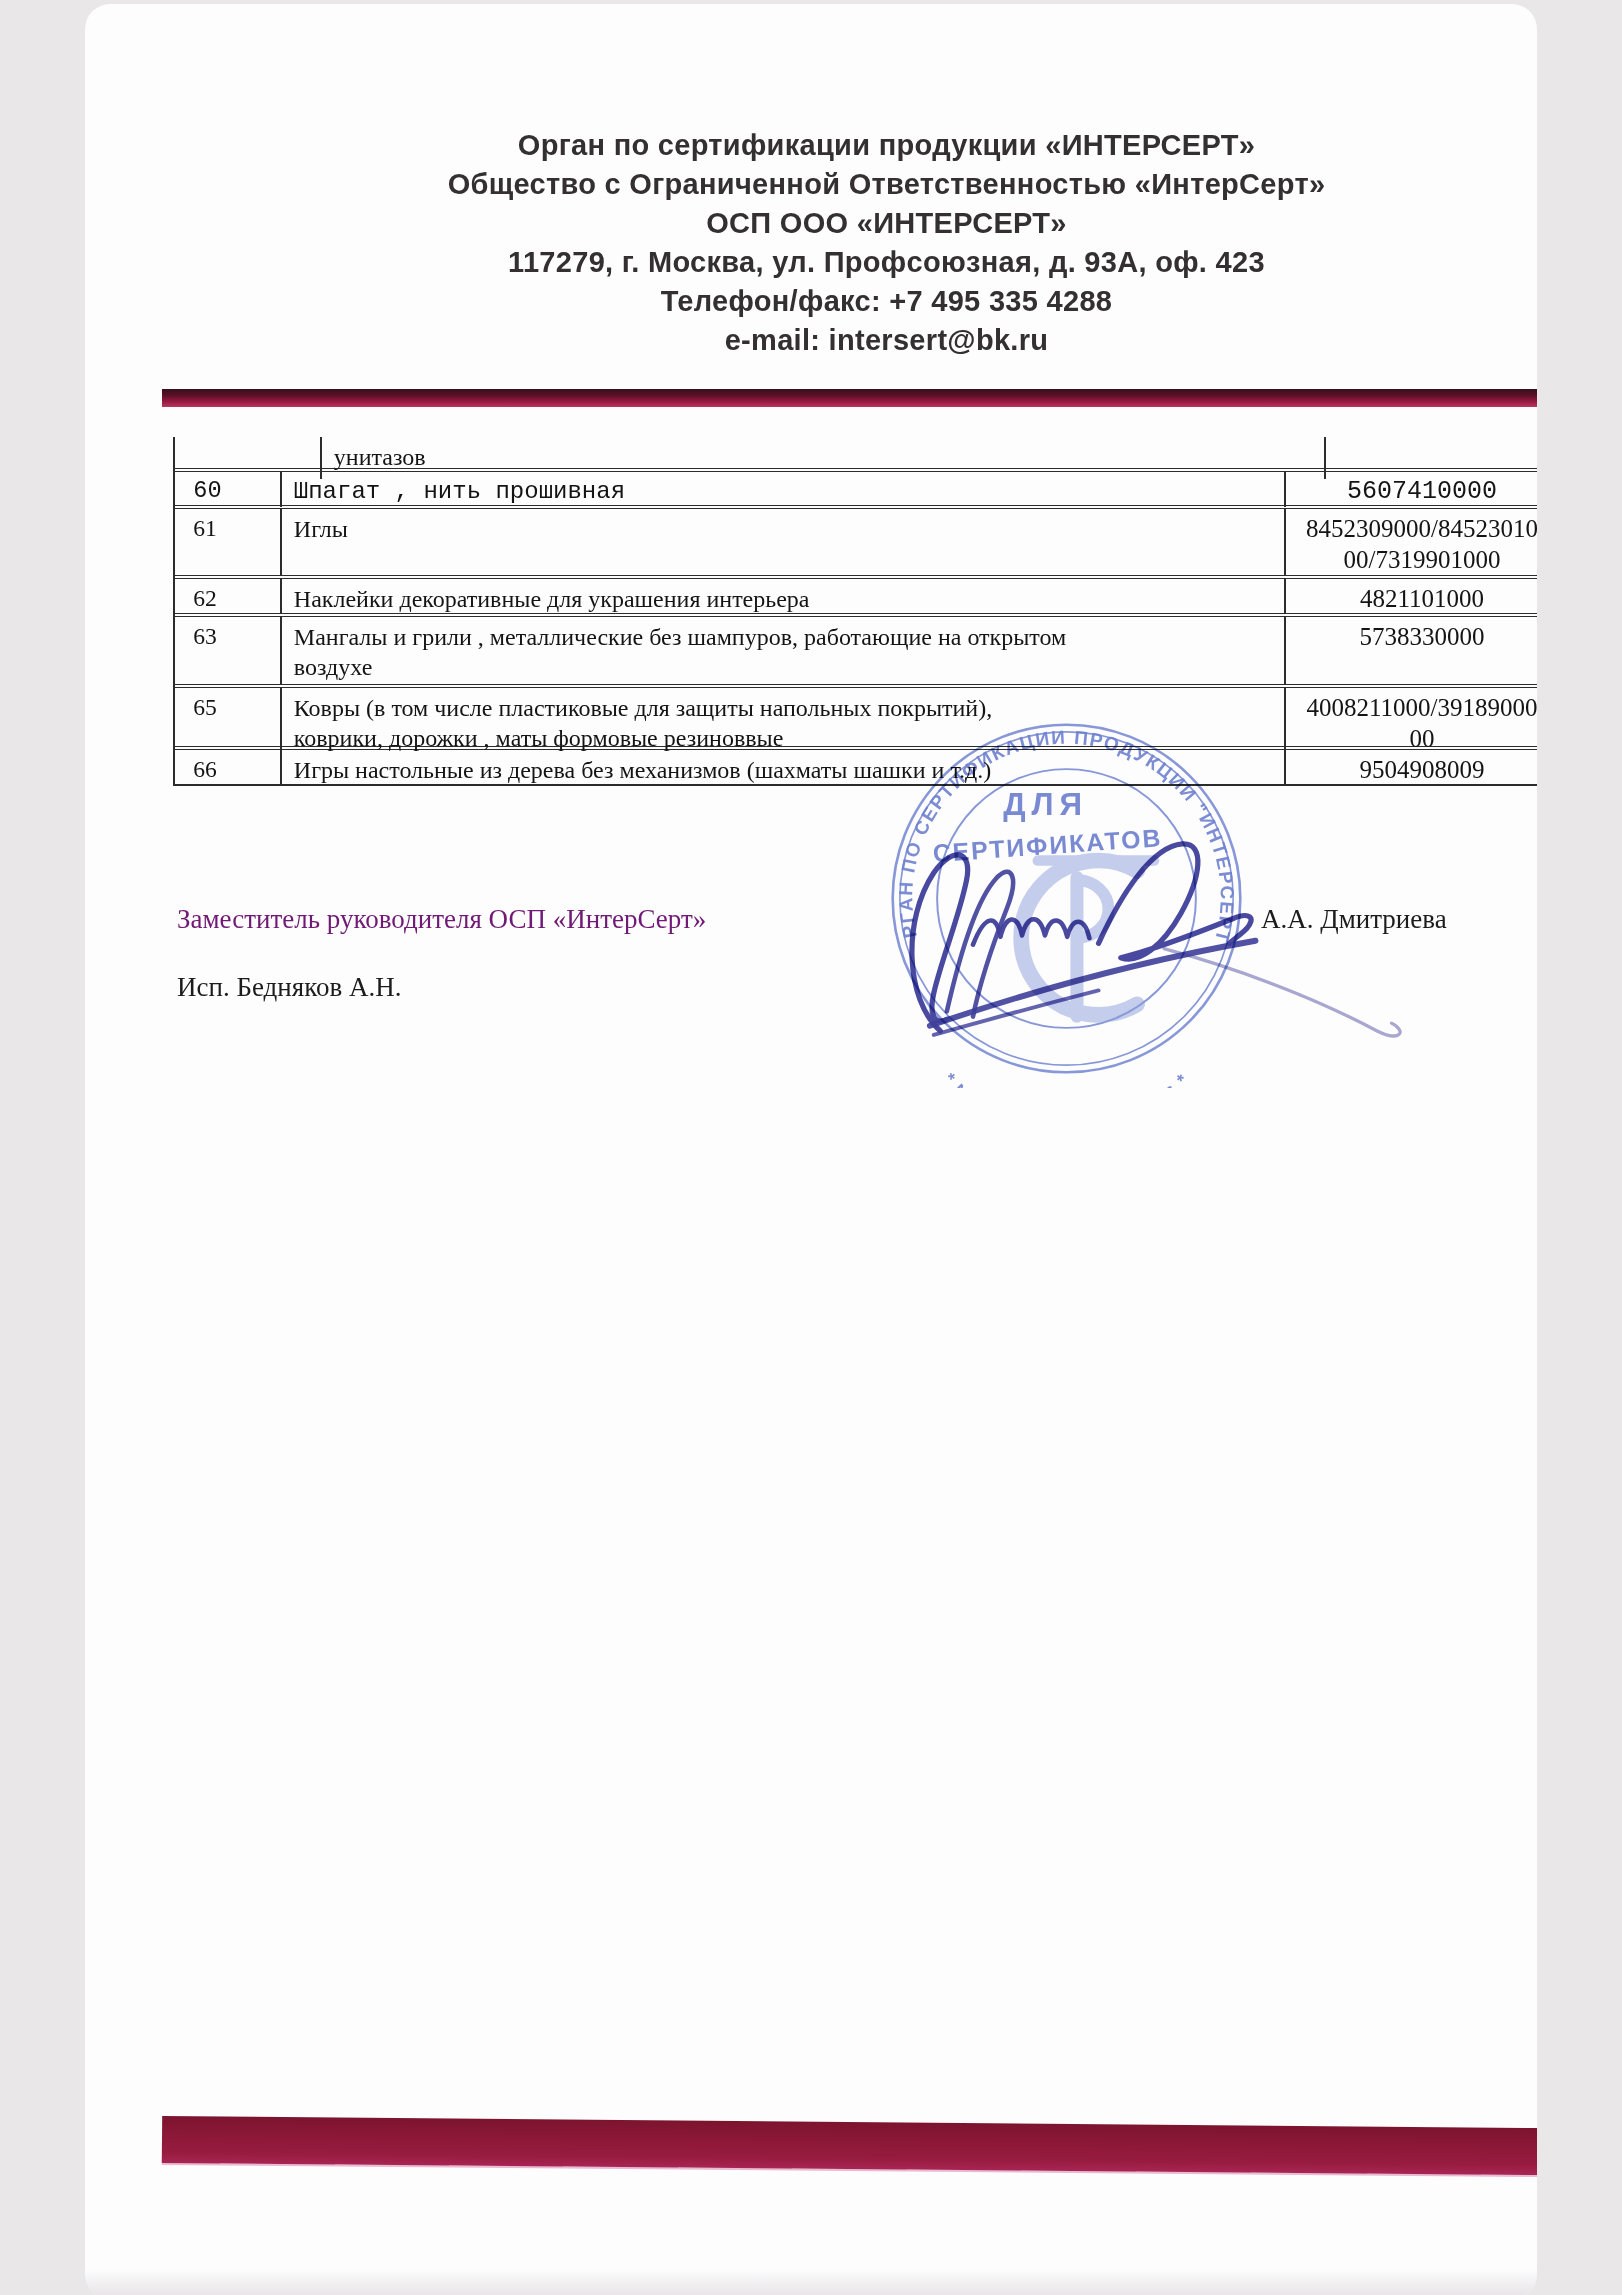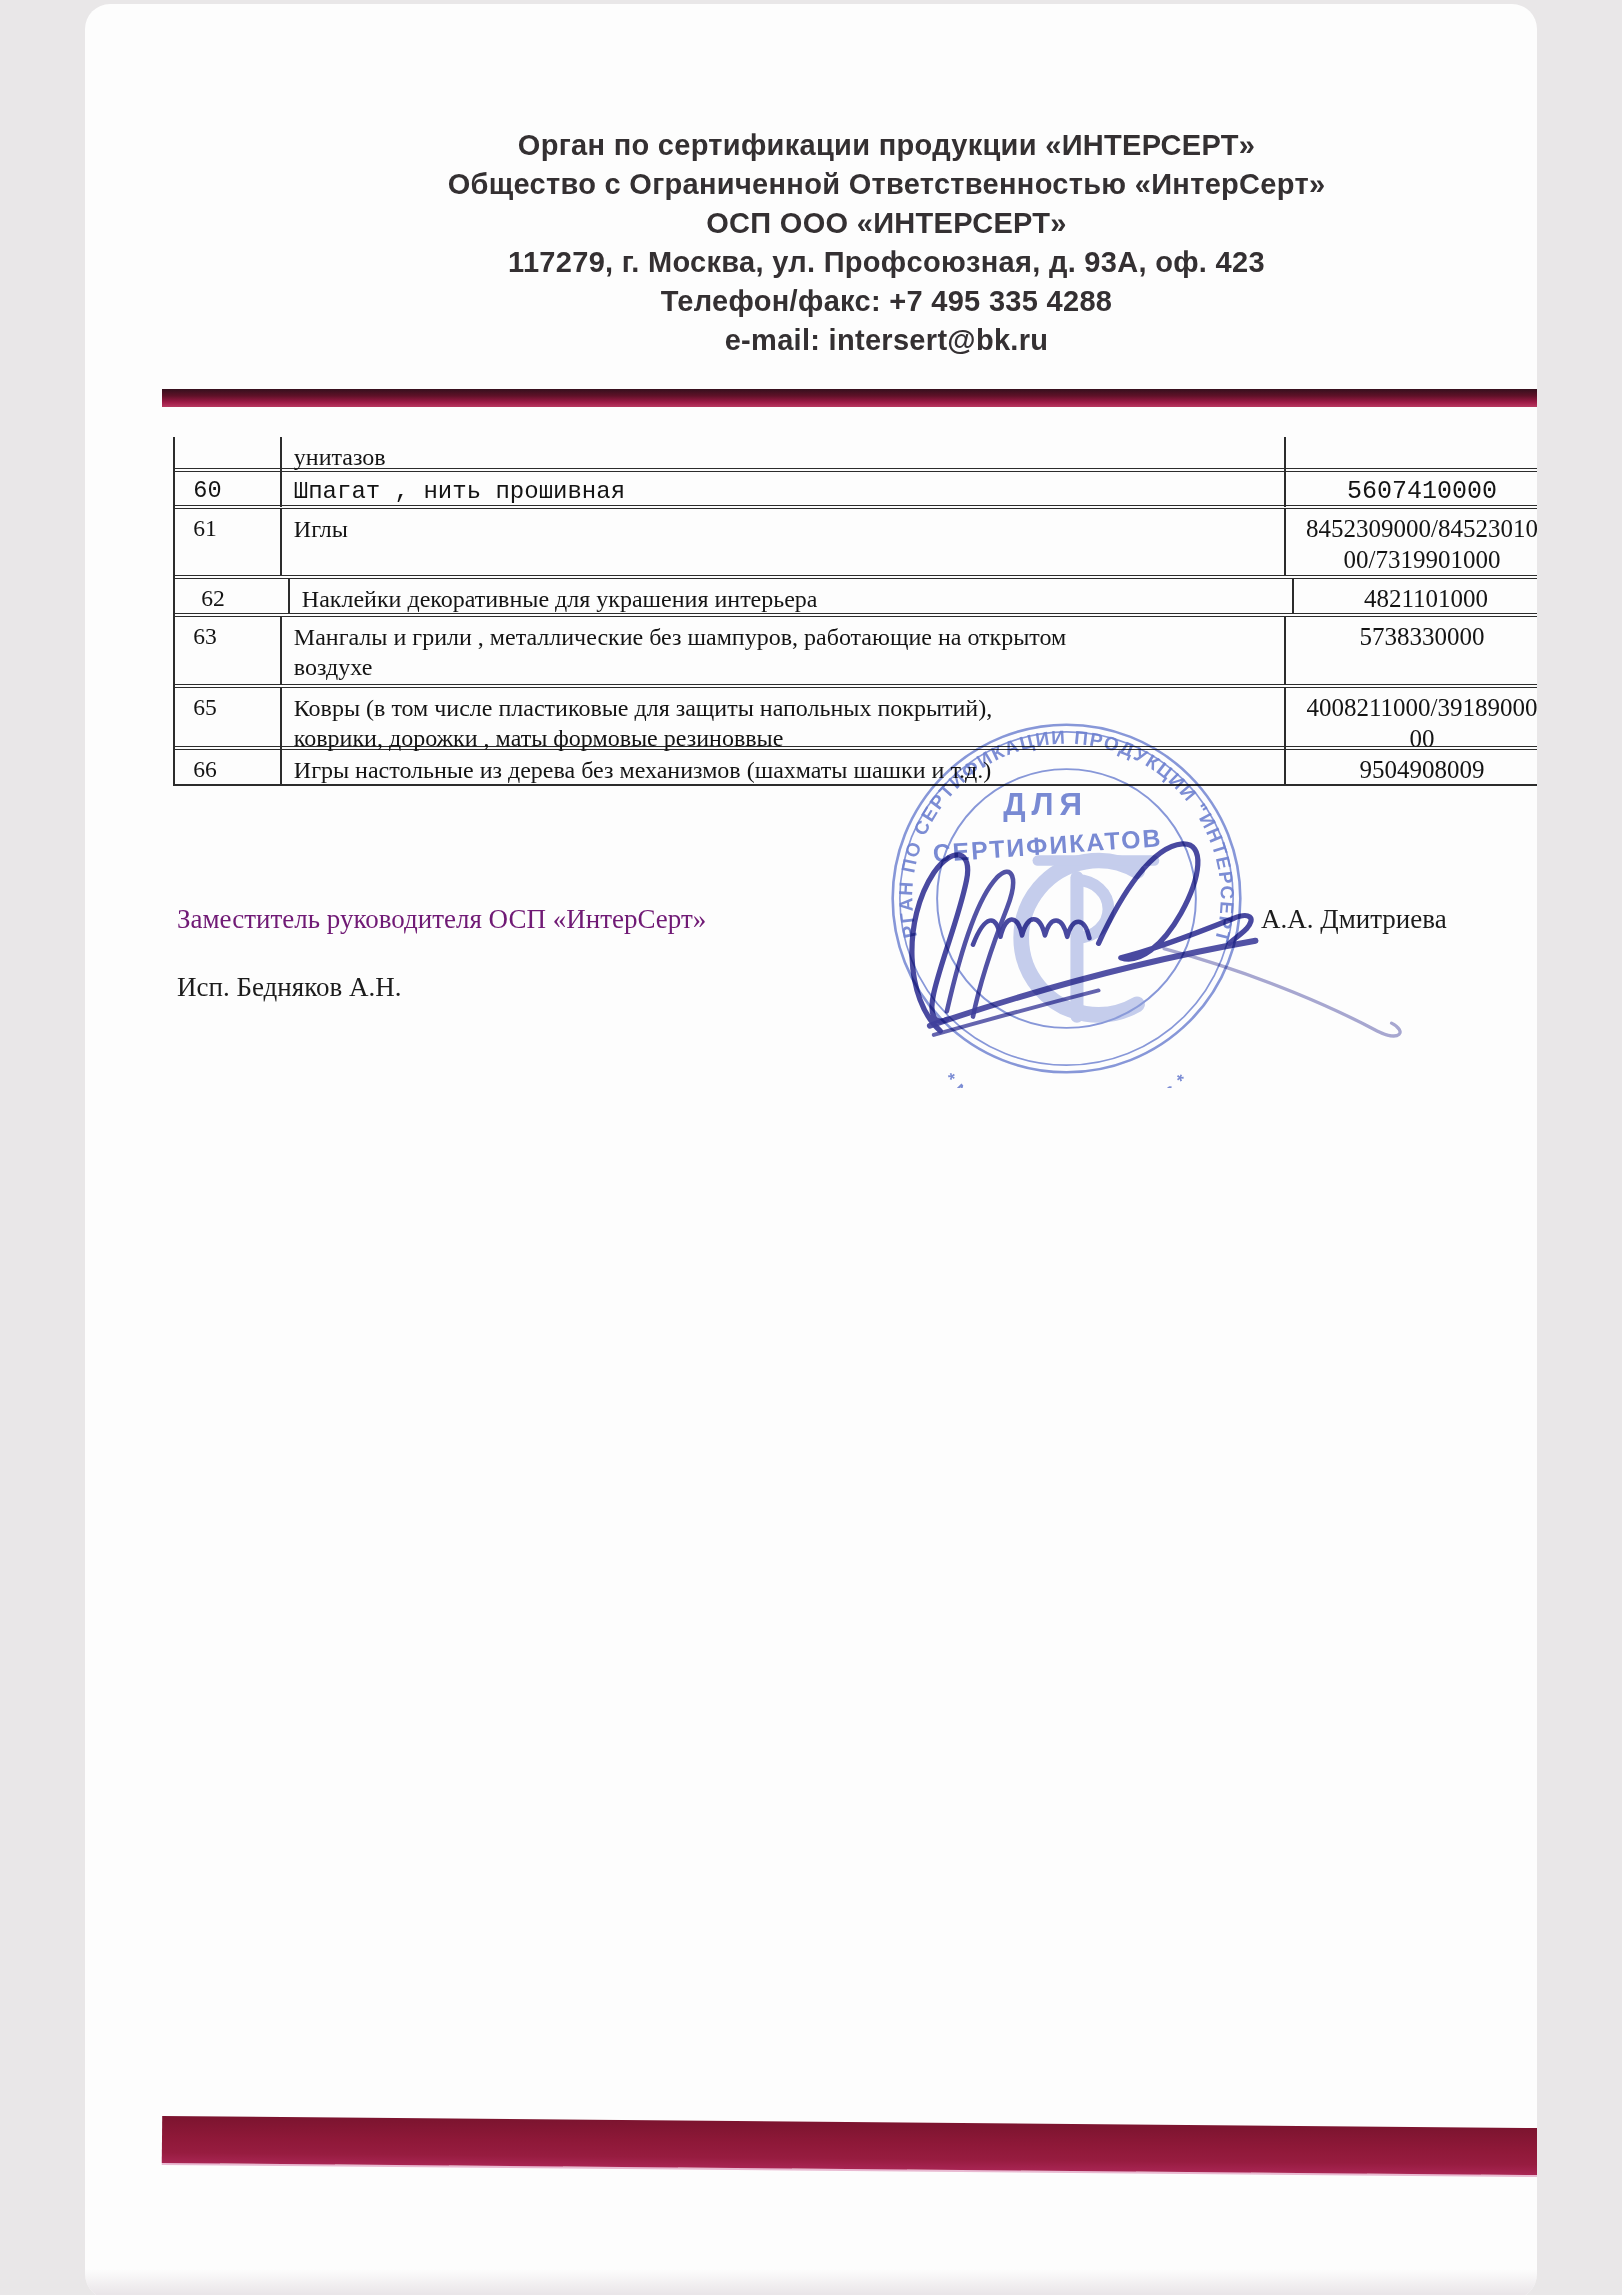--- a/index.html
+++ b/index.html
@@ -89,21 +89,21 @@
     <div class="lh-line">117279, г. Москва, ул. Профсоюзная, д. 93А, оф. 423</div>
     <div class="lh-line">Телефон/факс: +7 495 335 4288</div>
     <div class="lh-line">e-mail: intersert@bk.ru</div>
   </div>
 
   <div class="bar bar-top"></div>
   <div class="bar bar-bottom"></div>
   <div class="scan-edge"></div>
 
   <div class="tbl">
-      <div class="t-row t-row-partial" style="height: 35px;">
+      <div class="t-row t-row-partial" style="height: 35px; padding-left: 40px;">
         <div class="c-num"></div>
         <div class="c-desc">
           <div>унитазов</div>
         </div>
         <div class="c-code"></div>
       </div>
       <div class="t-row" style="height: 37px; font-family: Liberation Mono, monospace;">
         <div class="c-num">60</div>
         <div class="c-desc">
           <div>Шпагат , нить прошивная</div>
@@ -115,21 +115,21 @@
       <div class="t-row" style="height: 70px;">
         <div class="c-num">61</div>
         <div class="c-desc">
           <div>Иглы</div>
         </div>
         <div class="c-code">
           <div>8452309000/84523010</div>
           <div>00/7319901000</div>
         </div>
       </div>
-      <div class="t-row" style="height: 38px; padding-left: 8px;">
+      <div class="t-row" style="height: 38px;">
         <div class="c-num">62</div>
         <div class="c-desc">
           <div>Наклейки декоративные для украшения интерьера</div>
         </div>
         <div class="c-code">
           <div>4821101000</div>
         </div>
       </div>
       <div class="t-row" style="height: 71px;">
         <div class="c-num">63</div>

